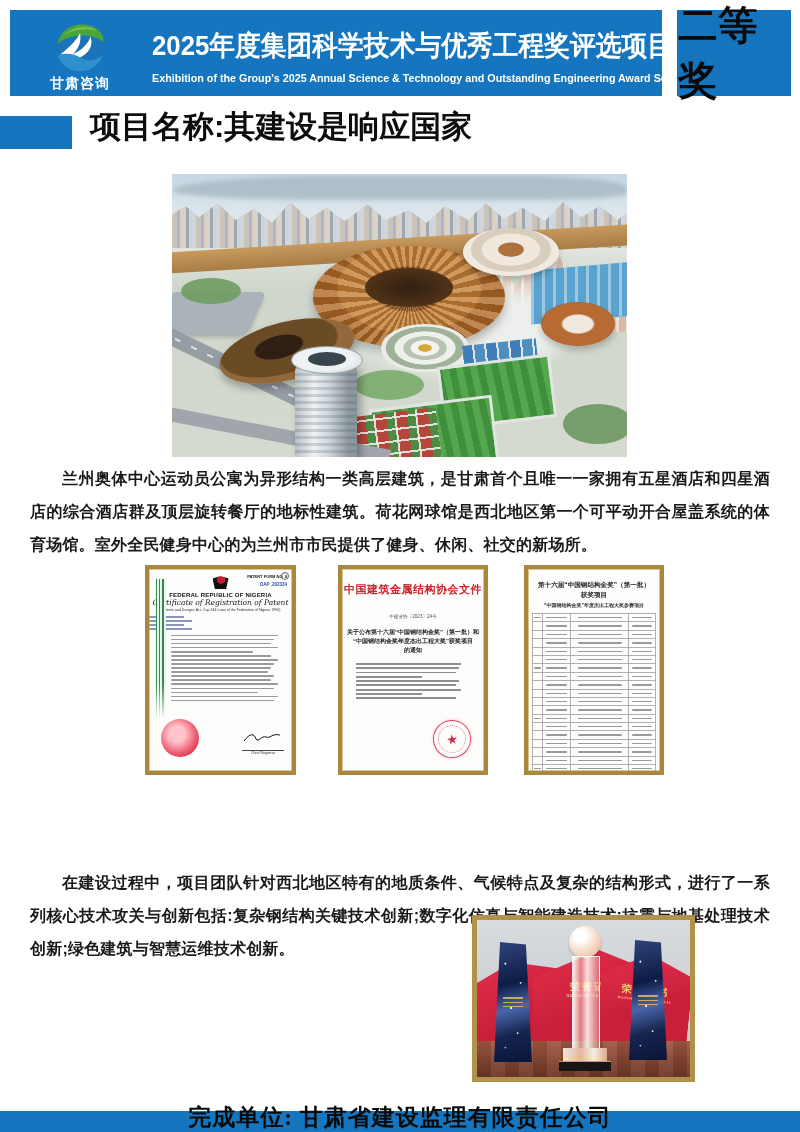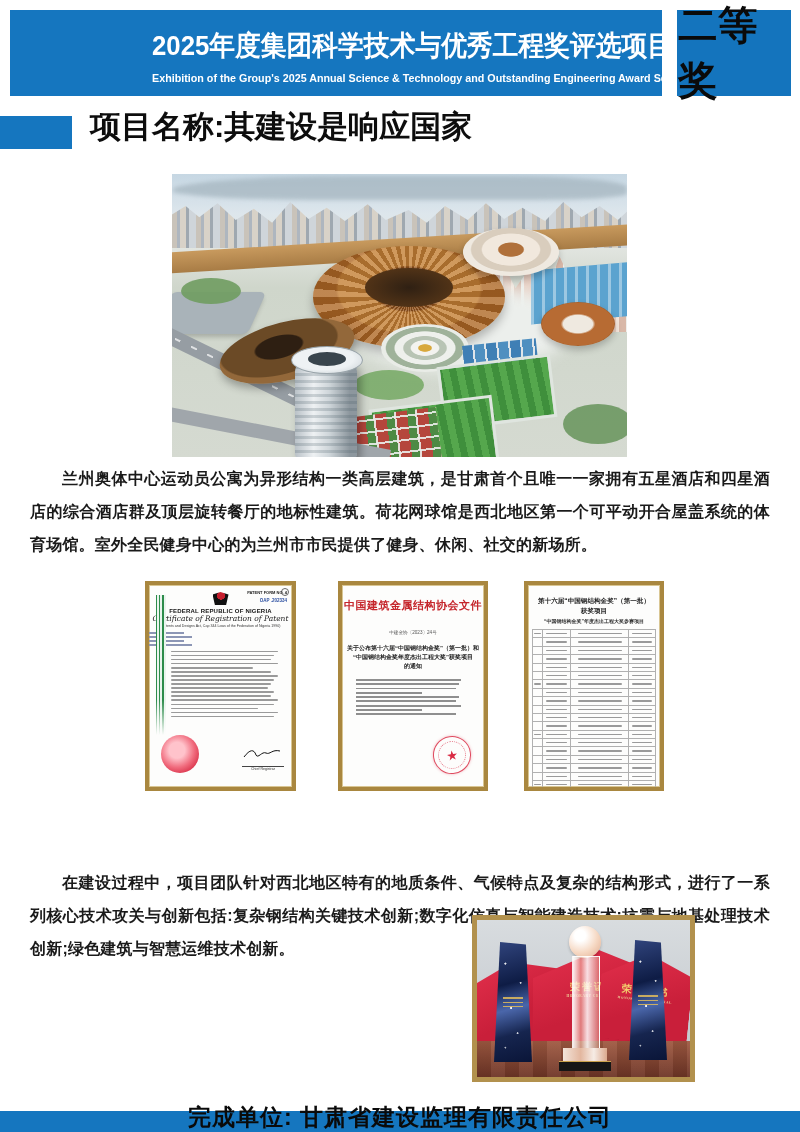--- a/index.html
+++ b/index.html
@@ -86,21 +86,21 @@
 
   
   .para{position:absolute;left:30px;width:740px;font-size:16px;line-height:33px;color:#1a1a1a;
     font-weight:600;text-align:justify;text-indent:32px;letter-spacing:.2px;}
   .p1{top:462px;}
   .p2{top:768px;}
   .p3{top:866px;}
   .p4{top:921px;width:424px;line-height:31px;}
 
   
-  .cert{position:absolute;top:581px;height:210px;background:#fdfdfc;border:4px solid #a9873f;box-sizing:border-box;}
+  .cert{position:absolute;top:565px;height:210px;background:#fdfdfc;border:4px solid #a9873f;box-sizing:border-box;}
   .cert-inner{position:relative;width:100%;height:100%;box-shadow:inset 0 0 0 1px #d9c693;overflow:hidden;}
   .cert1{left:145px;width:151px;}
   .cert2{left:338px;width:150px;}
   .cert3{left:524px;width:140px;}
 
   .ng-form{position:absolute;right:5px;top:5px;font-size:4px;font-weight:700;color:#222;}
   .ng-ref{position:absolute;right:5px;top:13px;font-size:4.5px;font-weight:700;color:#2a4ea0;}
   .ng-rosette{position:absolute;right:3px;top:3px;width:6px;height:6px;border:1px solid #666;border-radius:50%;}
   .ng-arms{position:relative;margin:7px auto 0;width:16px;height:13px;
     background:radial-gradient(circle at 50% 28%,#c51f2e 0 32%,#111 34% 100%);
@@ -178,28 +178,38 @@
     background:radial-gradient(circle at 35% 30%,#fff 0 18%,#f6d9c4 55%,#dfa98b);box-shadow:0 2px 3px rgba(0,0,0,.2);}
   .tp-column{left:95px;top:36px;width:26px;height:92px;border:1px solid rgba(255,255,255,.85);
     background:linear-gradient(90deg,rgba(255,255,255,.92),rgba(243,195,175,.55) 30%,rgba(255,255,255,.85) 55%,rgba(226,170,150,.5));}
   .tp-base1{left:86px;top:128px;width:44px;height:13px;
     background:linear-gradient(90deg,#f3e4da,#e3b79f 40%,#f6ece5 70%,#dba98e);}
   .tp-base2{left:82px;top:141px;width:52px;height:9px;background:#161616;border-top:1.5px solid #caa24c;}
 
   
   .footer-bar{position:absolute;left:0;top:1111px;width:800px;height:21px;background:#1576bf;}
   .footer-text{position:absolute;left:0;top:1102px;width:800px;text-align:center;font-size:23px;
-    font-weight:700;color:#0a0a0a;font-family:Liberation Sans, sans-serif;letter-spacing:1px;}
+    font-weight:700;color:#0a0a0a;font-family:Liberation Serif, serif;letter-spacing:1px;}
 </style>
 </head>
 <body>
 
 <div class="page">
 
   <div class="header-band">
+    <div class="logo">
+      <svg viewBox="0 0 60 60">
+        <circle cx="30" cy="30" r="28" fill="#1b74ba"></circle>
+        <path d="M4 26 C8 8 26 0 44 6 C54 10 58 18 57 24 C44 14 20 14 4 26 Z" fill="#4aa53c"></path>
+        <path d="M12 16 C22 6 40 4 52 12 C42 8 24 9 12 16 Z" fill="#7bc143"></path>
+        <path d="M8 38 C18 30 26 22 30 14 C32 24 28 32 22 38 C32 34 40 26 42 18 C46 28 40 38 30 42 C22 45 14 43 8 38 Z" fill="#ffffff"></path>
+        <path d="M4 40 C14 36 24 38 30 42 C38 47 48 46 56 40 C52 52 40 58 30 58 C18 58 8 50 4 40 Z" fill="#2e8fce"></path>
+      </svg>
+      <div class="logo-text">甘肃咨询</div>
+    </div>
     <div class="head-titles">
       <div class="head-title">2025年度集团科学技术与优秀工程奖评选项目展</div>
       <div class="head-sub">Exhibition of the Group's 2025 Annual Science &amp; Technology and Outstanding Engineering Award Selection Project</div>
     </div>
   </div>
   <div class="award-badge">
     <span>二等奖</span>
   </div>
 
   <div class="title-block"></div>

